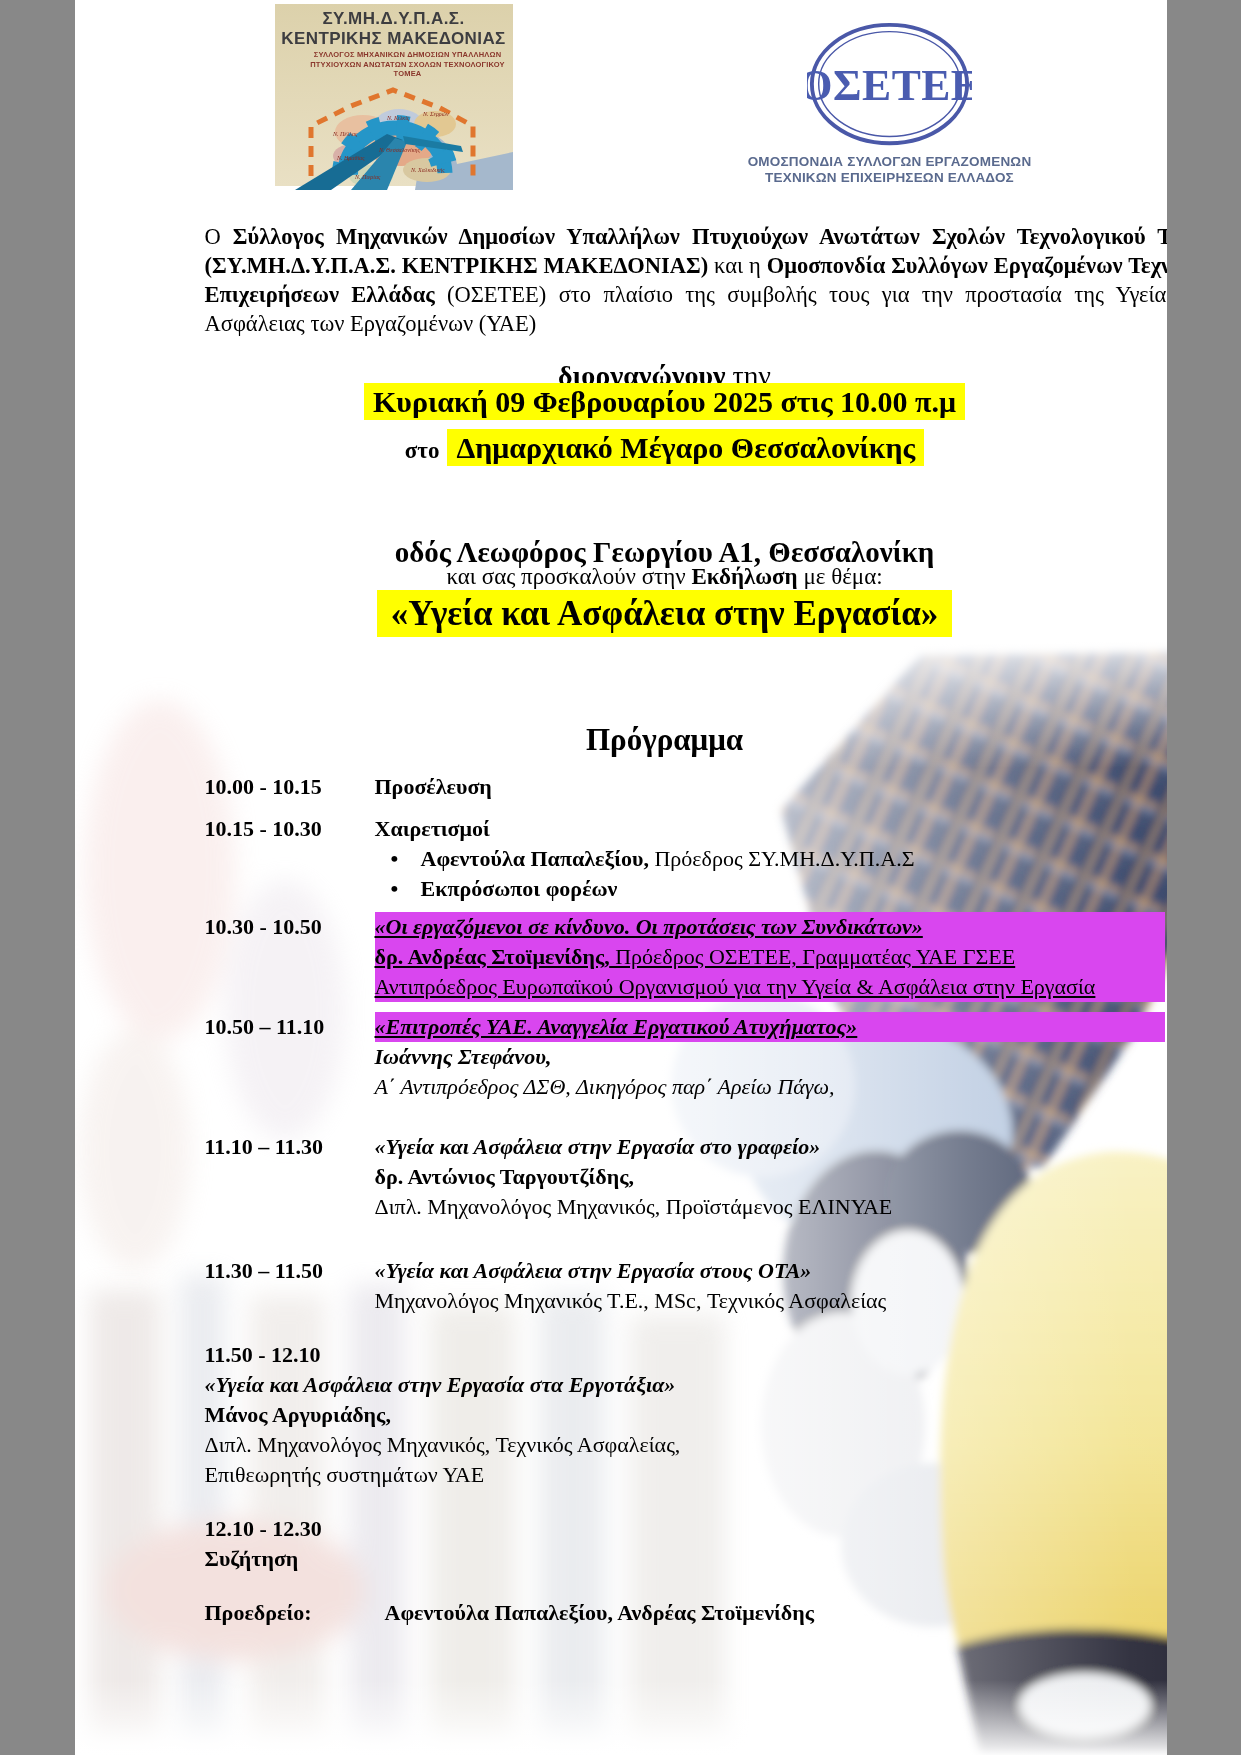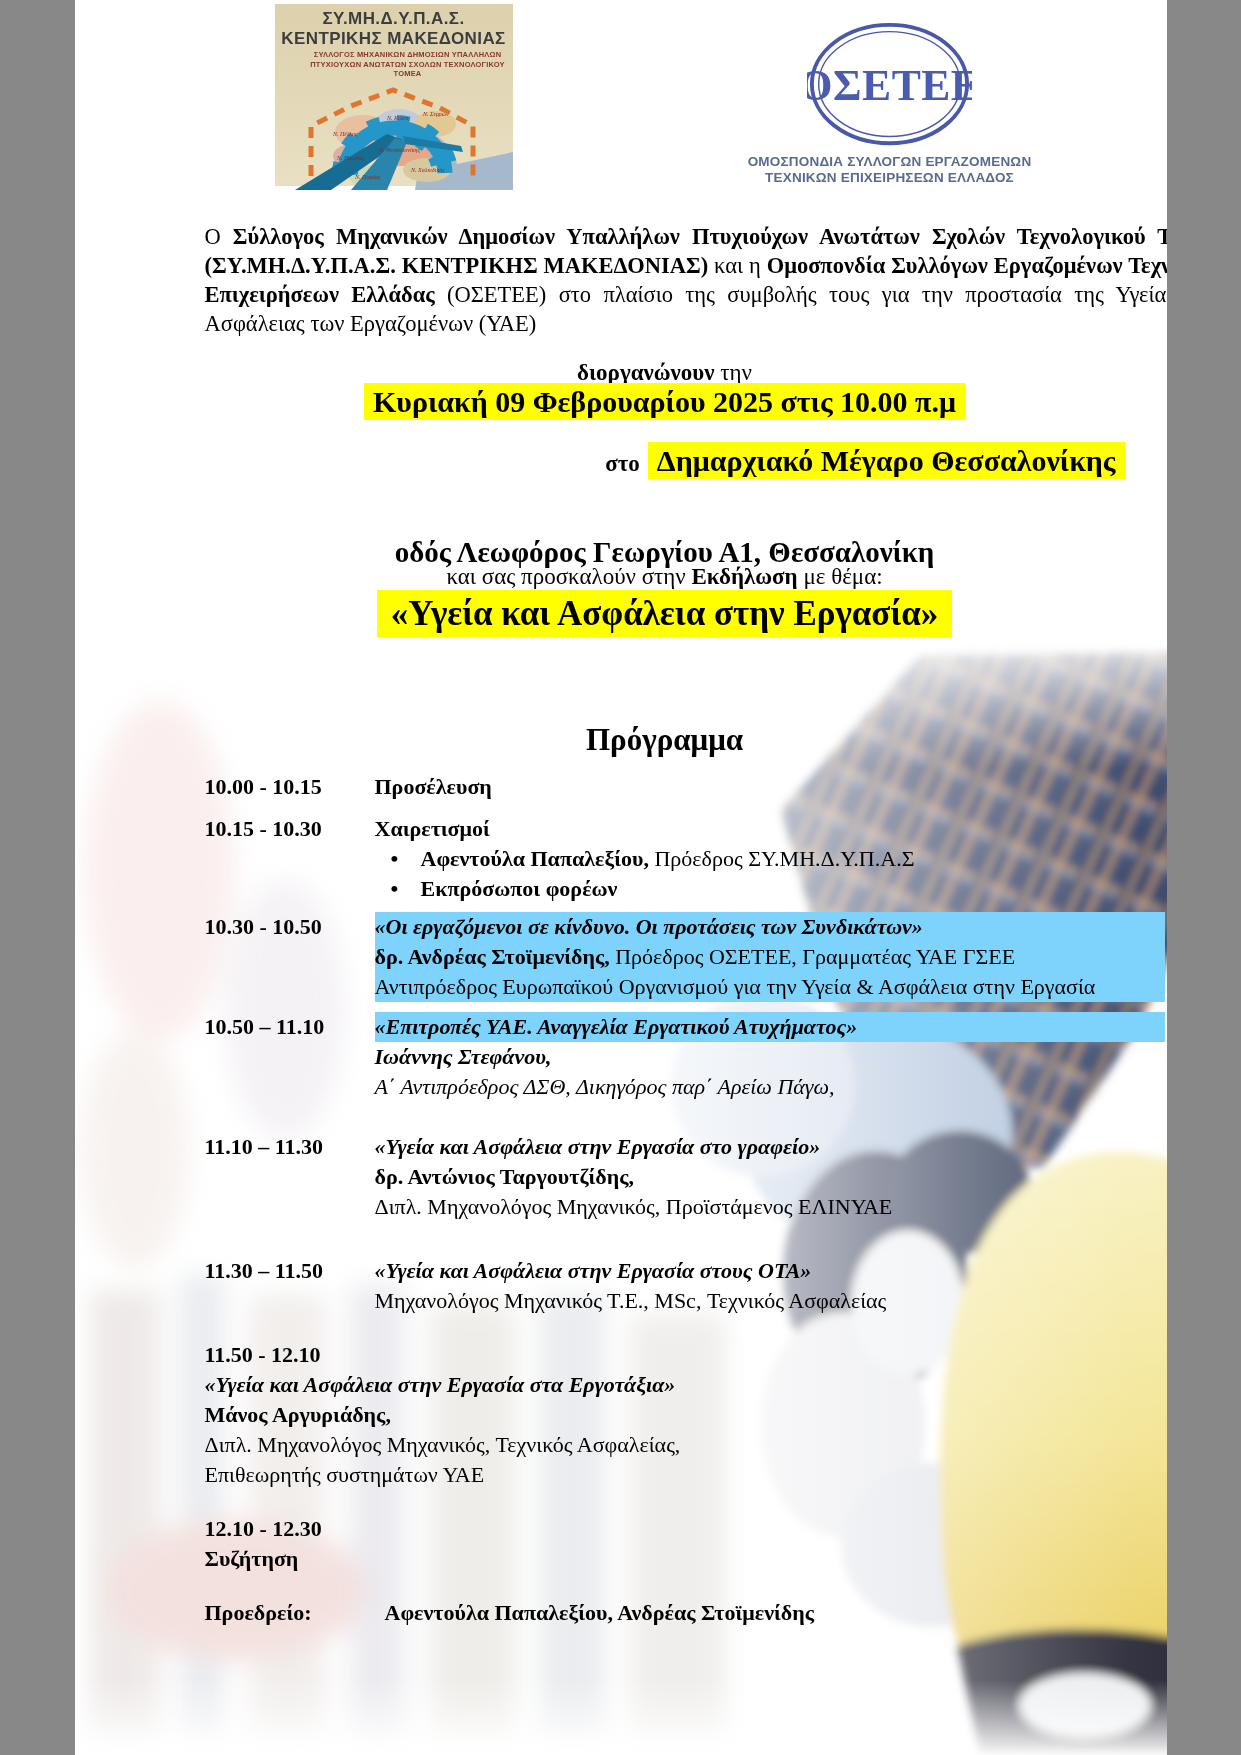--- a/index.html
+++ b/index.html
@@ -34,42 +34,42 @@
     font-size:45px; fill:#4a5cb0; letter-spacing:0.5px; }
   .osetee-cap { font-family:"Liberation Sans", sans-serif; font-weight:bold;
     font-size:13.5px; line-height:16px; color:#5a6a8e; letter-spacing:.2px; }
 
   
   .intro { left:130px; top:222px; width:1012px; font-size:22.5px; line-height:29px;
     text-align:justify; z-index:1; }
 
   
   .cline { left:130px; width:920px; text-align:center; z-index:1; }
-  .organize { top:360px; font-size:23px; }
+  .organize { top:360px; font-size:28px; }
   .dateline { top:385px; }
   .dateline .hl { font-size:30px; font-weight:bold; }
-  .venueline { top:444px;text-align:right; }
+  .venueline { top:431px; }
   .venue-pre { font-size:23px; font-weight:bold; }
   .venueline .hl, .hallline .hl { font-size:30px; font-weight:bold; }
   .hallline { top:490px; }
   .addressline { top:536px; font-size:29px; font-weight:bold; }
   .inviteline { top:564px; font-size:23px; }
   .titleline { top:594px; }
   .titleline .hl { font-size:35px; font-weight:bold; padding:4px 14px; }
   .prog-heading { top:722px; font-size:31px; font-weight:bold; }
 
   
   .program { left:130px; top:772px; width:960px; z-index:1; }
   .prow { display:flex; align-items:flex-start; }
   .prow.g8 { margin-top:8px; } .prow.g10 { margin-top:10px; } .prow.g12 { margin-top:12px; }
   .prow.g24 { margin-top:24px;flex-direction:column; } .prow.g30 { margin-top:30px; } .prow.g34 { margin-top:34px; }
   .ptime { width:170px; flex-shrink:0; font-weight:bold; font-size:22px; line-height:30px; }
   .pcontent { flex:1; font-size:22px; line-height:30px; }
   .pline { min-height:30px; }
-  .pline.shaded { background:#7dd3fc; }
+  .pline.shaded { background:#d946ef;text-decoration:underline; }
   .pline.bullet { padding-left:16px; }
   .pline.bullet::before { content:"\2022"; font-weight:bold; display:inline-block; width:30px; }
 
   .chair { left:130px; top:1600px; width:960px; display:flex; z-index:1;
     font-size:22px; font-weight:bold; }
   .chair-label { width:180px; flex-shrink:0; }
 </style>
 </head>
 <body>
 

